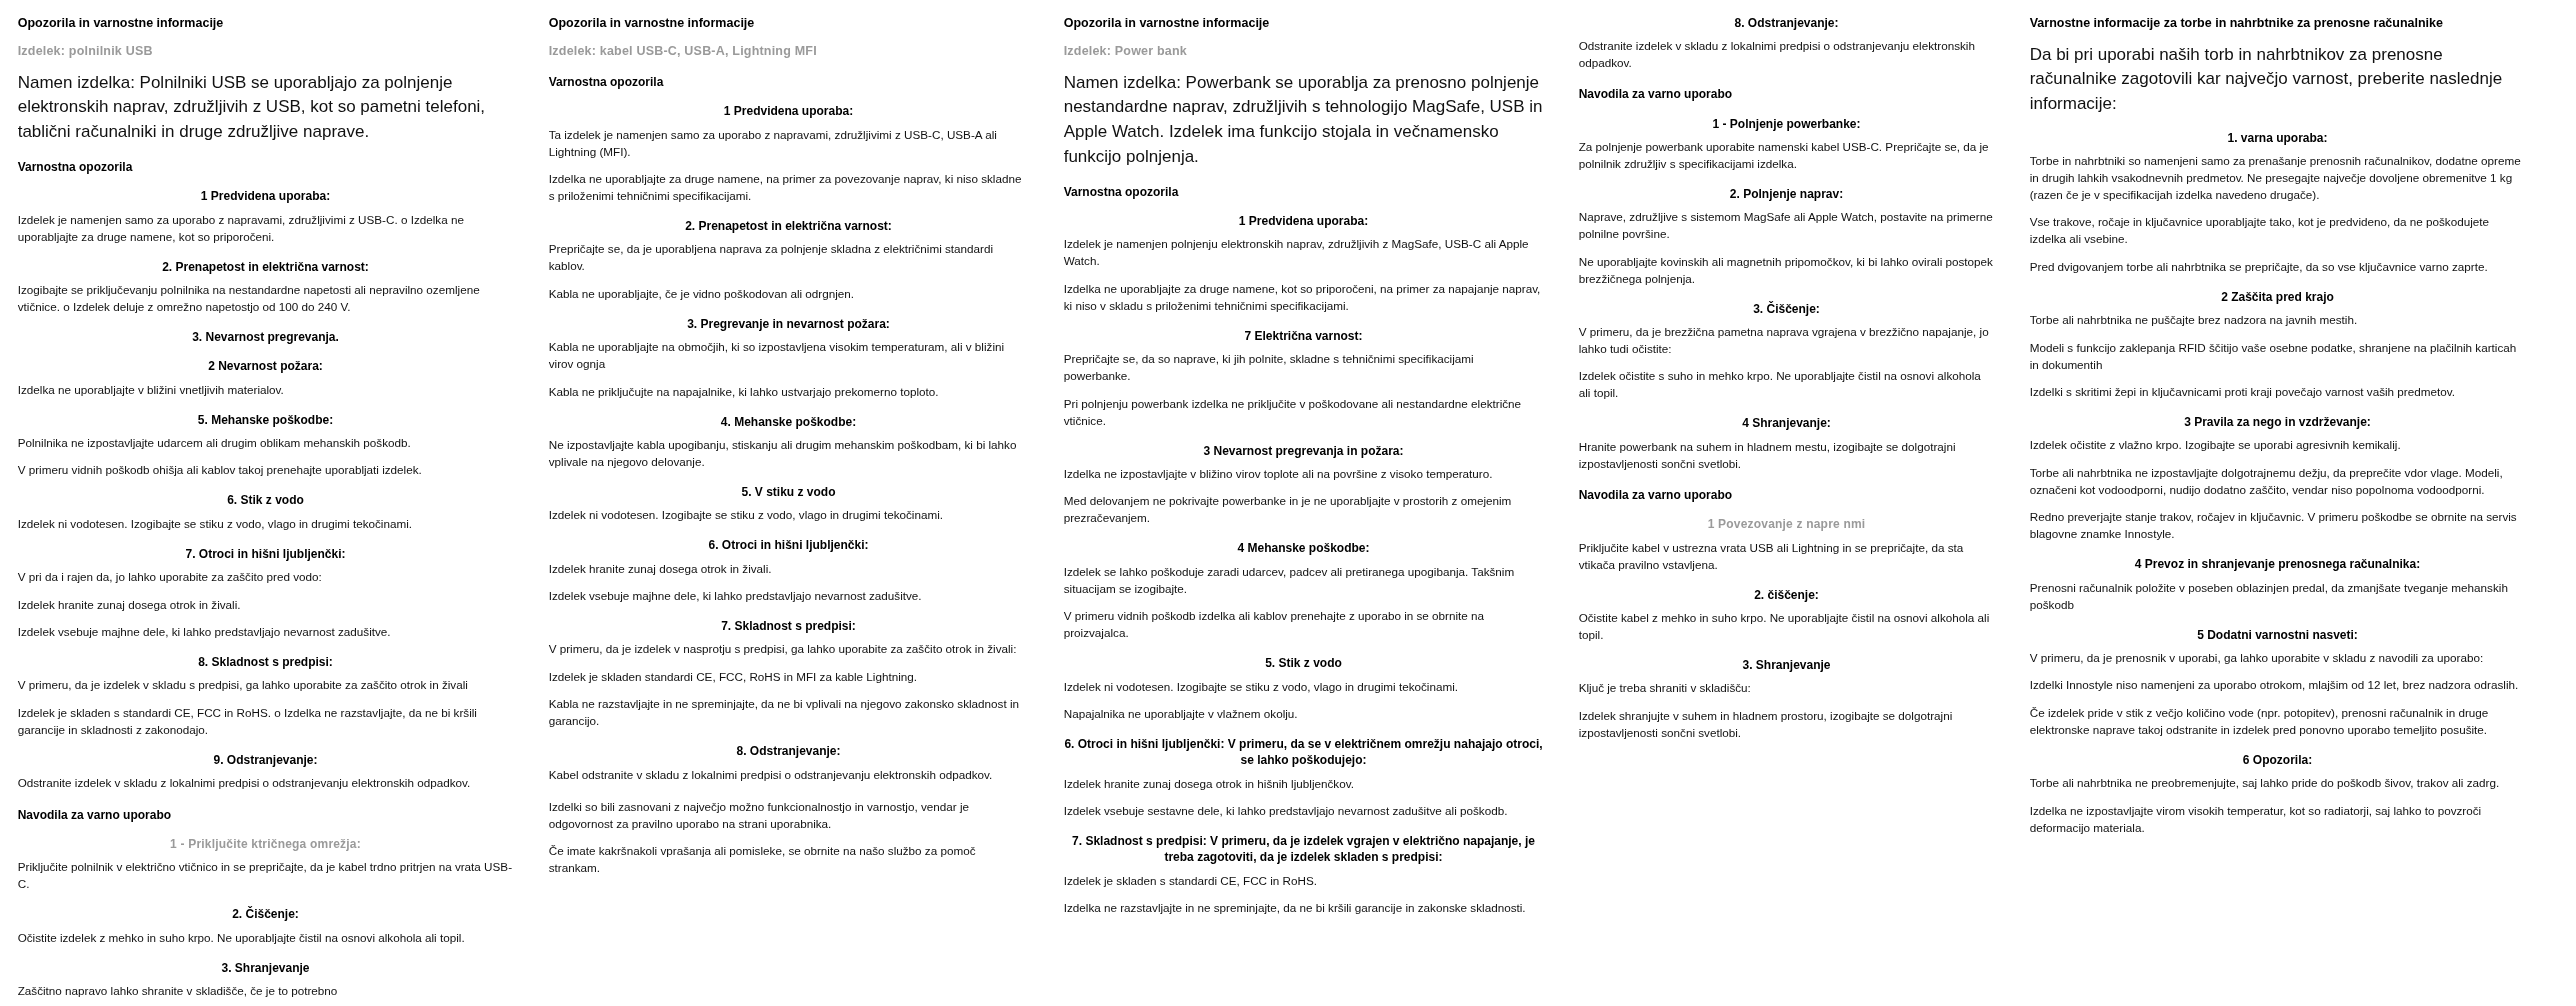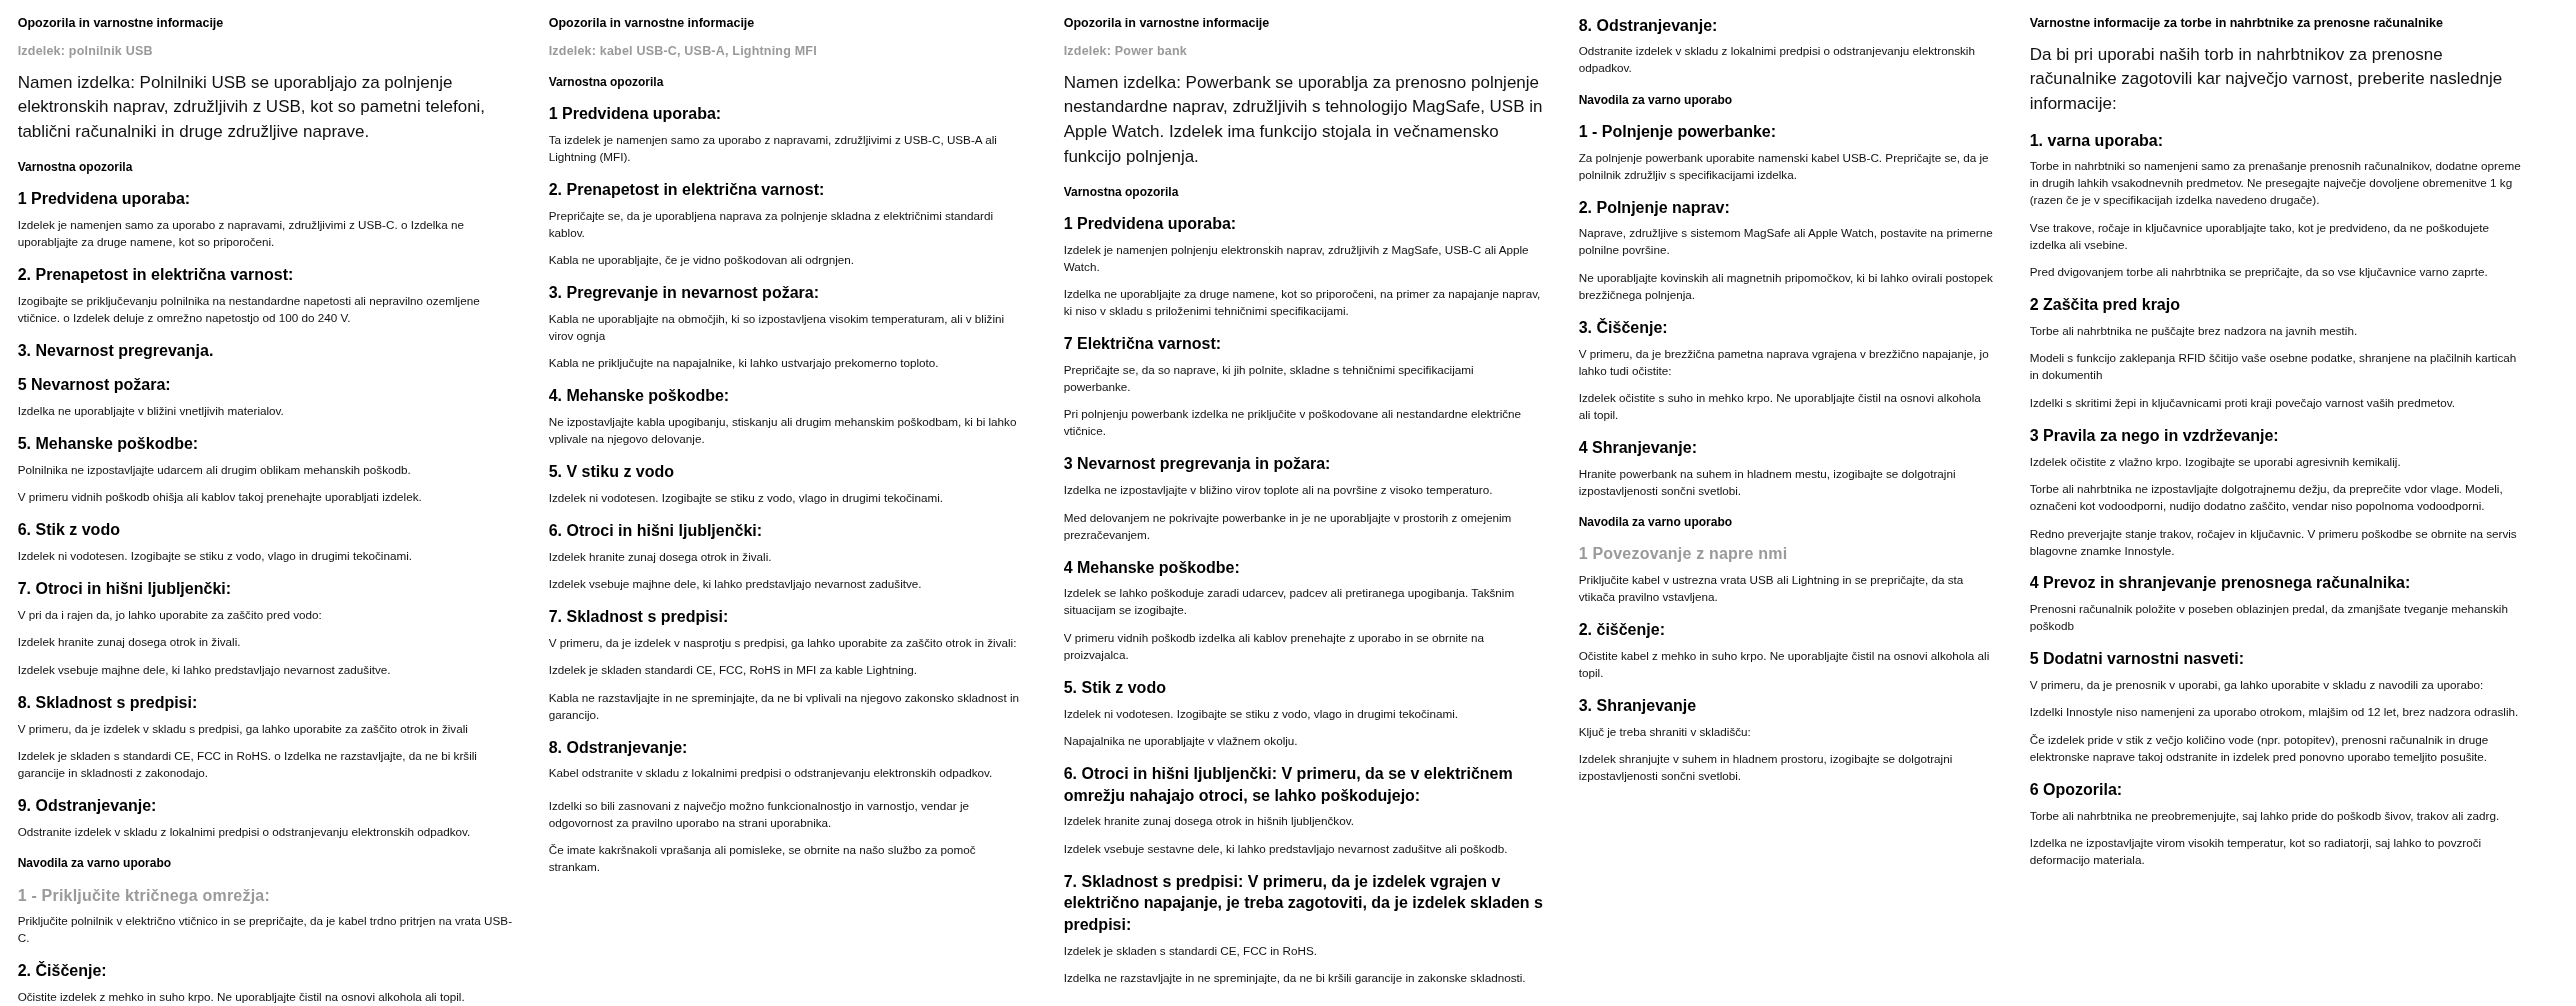--- a/index.html
+++ b/index.html
@@ -39,25 +39,26 @@
     color: #000;
   }
   .h2 {
     font-size: 12px;
     font-weight: bold;
     line-height: 1.35;
     margin: 14.5px 0 8px 0;
     color: #000;
   }
   .h3 {
-    font-size: 16px;
+    font-size: 12px;
     font-weight: bold;
     line-height: 1.35;
     margin: 13px 0 7.2px 0;
     color: #000;
+    text-align: center;
   }
   p.t {
     font-size: 11.7px;
     line-height: 1.45;
     margin: 0 0 10.5px 0;
     color: #111;
   }
   .subtitle {
     font-size: 17px;
     line-height: 1.45;
@@ -82,21 +83,21 @@
     <div class="h2">Varnostna opozorila</div>
 
     <div class="h3">1 Predvidena uporaba:</div>
     <p class="t">Izdelek je namenjen samo za uporabo z napravami, združljivimi z USB-C. o Izdelka ne uporabljajte za druge namene, kot so priporočeni.</p>
 
     <div class="h3">2. Prenapetost in električna varnost:</div>
     <p class="t">Izogibajte se priključevanju polnilnika na nestandardne napetosti ali nepravilno ozemljene vtičnice. o Izdelek deluje z omrežno napetostjo od 100 do 240 V.</p>
 
     <div class="h3">3. Nevarnost pregrevanja.</div>
 
-    <div class="h3">5 Nevarnost požara:</div>
+    <div class="h3">2 Nevarnost požara:</div>
     <p class="t">Izdelka ne uporabljajte v bližini vnetljivih materialov.</p>
 
     <div class="h3">5. Mehanske poškodbe:</div>
     <p class="t">Polnilnika ne izpostavljajte udarcem ali drugim oblikam mehanskih poškodb.</p>
     <p class="t">V primeru vidnih poškodb ohišja ali kablov takoj prenehajte uporabljati izdelek.</p>
 
     <div class="h3">6. Stik z vodo</div>
     <p class="t">Izdelek ni vodotesen. Izogibajte se stiku z vodo, vlago in drugimi tekočinami.</p>
 
     <div class="h3">7. Otroci in hišni ljubljenčki:</div>
@@ -125,20 +126,21 @@
   </div>
 
   <div class="col c1">
     <div class="h1">Opozorila in varnostne informacije</div>
     <div class="h1 blur">Izdelek: kabel USB-C, USB-A, Lightning MFI</div>
 
     <div class="h2">Varnostna opozorila</div>
 
     <div class="h3">1 Predvidena uporaba:</div>
     <p class="t">Ta izdelek je namenjen samo za uporabo z napravami, združljivimi z USB-C, USB-A ali Lightning (MFI).</p>
+    <p class="t">Izdelka ne uporabljajte za druge namene, na primer za povezovanje naprav, ki niso skladne s priloženimi tehničnimi specifikacijami.</p>
 
     <div class="h3">2. Prenapetost in električna varnost:</div>
     <p class="t">Prepričajte se, da je uporabljena naprava za polnjenje skladna z električnimi standardi kablov.</p>
     <p class="t">Kabla ne uporabljajte, če je vidno poškodovan ali odrgnjen.</p>
 
     <div class="h3">3. Pregrevanje in nevarnost požara:</div>
     <p class="t">Kabla ne uporabljajte na območjih, ki so izpostavljena visokim temperaturam, ali v bližini virov ognja</p>
     <p class="t">Kabla ne priključujte na napajalnike, ki lahko ustvarjajo prekomerno toploto.</p>
 
     <div class="h3">4. Mehanske poškodbe:</div>

